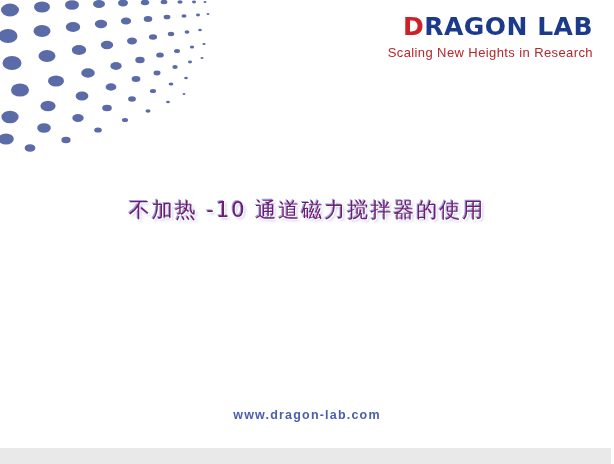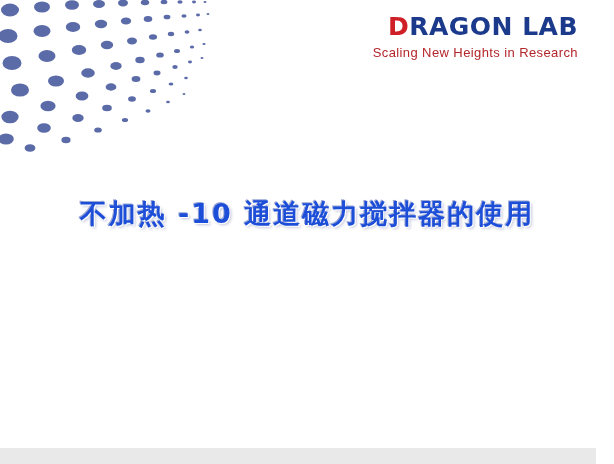--- a/index.html
+++ b/index.html
@@ -12,20 +12,21 @@
     overflow: hidden;
     font-family: "Liberation Sans", sans-serif;
     background: #ffffff;
   }
   .slide {
     position: relative;
     width: 596px;
     height: 464px;
     background: #ffffff;
     overflow: hidden;
+    padding-left: 15px;
   }
   
   .bottom-band {
     position: absolute;
     left: 0;
     bottom: 0;
     width: 614px;
     height: 16px;
     background: #e9e9e9;
   }
@@ -73,24 +74,24 @@
   .title-wrap {
     position: absolute;
     left: 0;
     top: 196px;
     width: 614px;
     text-align: center;
   }
   .title {
     display: inline-block;
     font-family: "DejaVu Sans", sans-serif;
-    font-size: 27px;
-    font-weight: bold;
+    font-size: 21px;
+    font-weight: normal;
     letter-spacing: 2px;
-    color: #1d4ed8;
+    color: #701a75;
     text-shadow:
       1px 1px 0 #ffffff,
       -1px -1px 0 #9aa7d6,
       2px 2px 3px rgba(80,90,150,0.35);
     white-space: nowrap;
   }
   
   .footer-url {
     position: absolute;
     left: 0;
@@ -187,16 +188,17 @@
     <div class="logo-word">
       <span class="d">D</span><span class="ragon">RAGON</span> <span class="lab">LAB</span>
     </div>
     <div class="logo-tag">Scaling New Heights in Research</div>
   </div>
 
   <div class="title-wrap">
     <div class="title">不加热 -10 通道磁力搅拌器的使用</div>
   </div>
 
+  <div class="footer-url">www.dragon-lab.com</div>
 
   <div class="bottom-band"></div>
 
 </div>
 
 </body></html>

